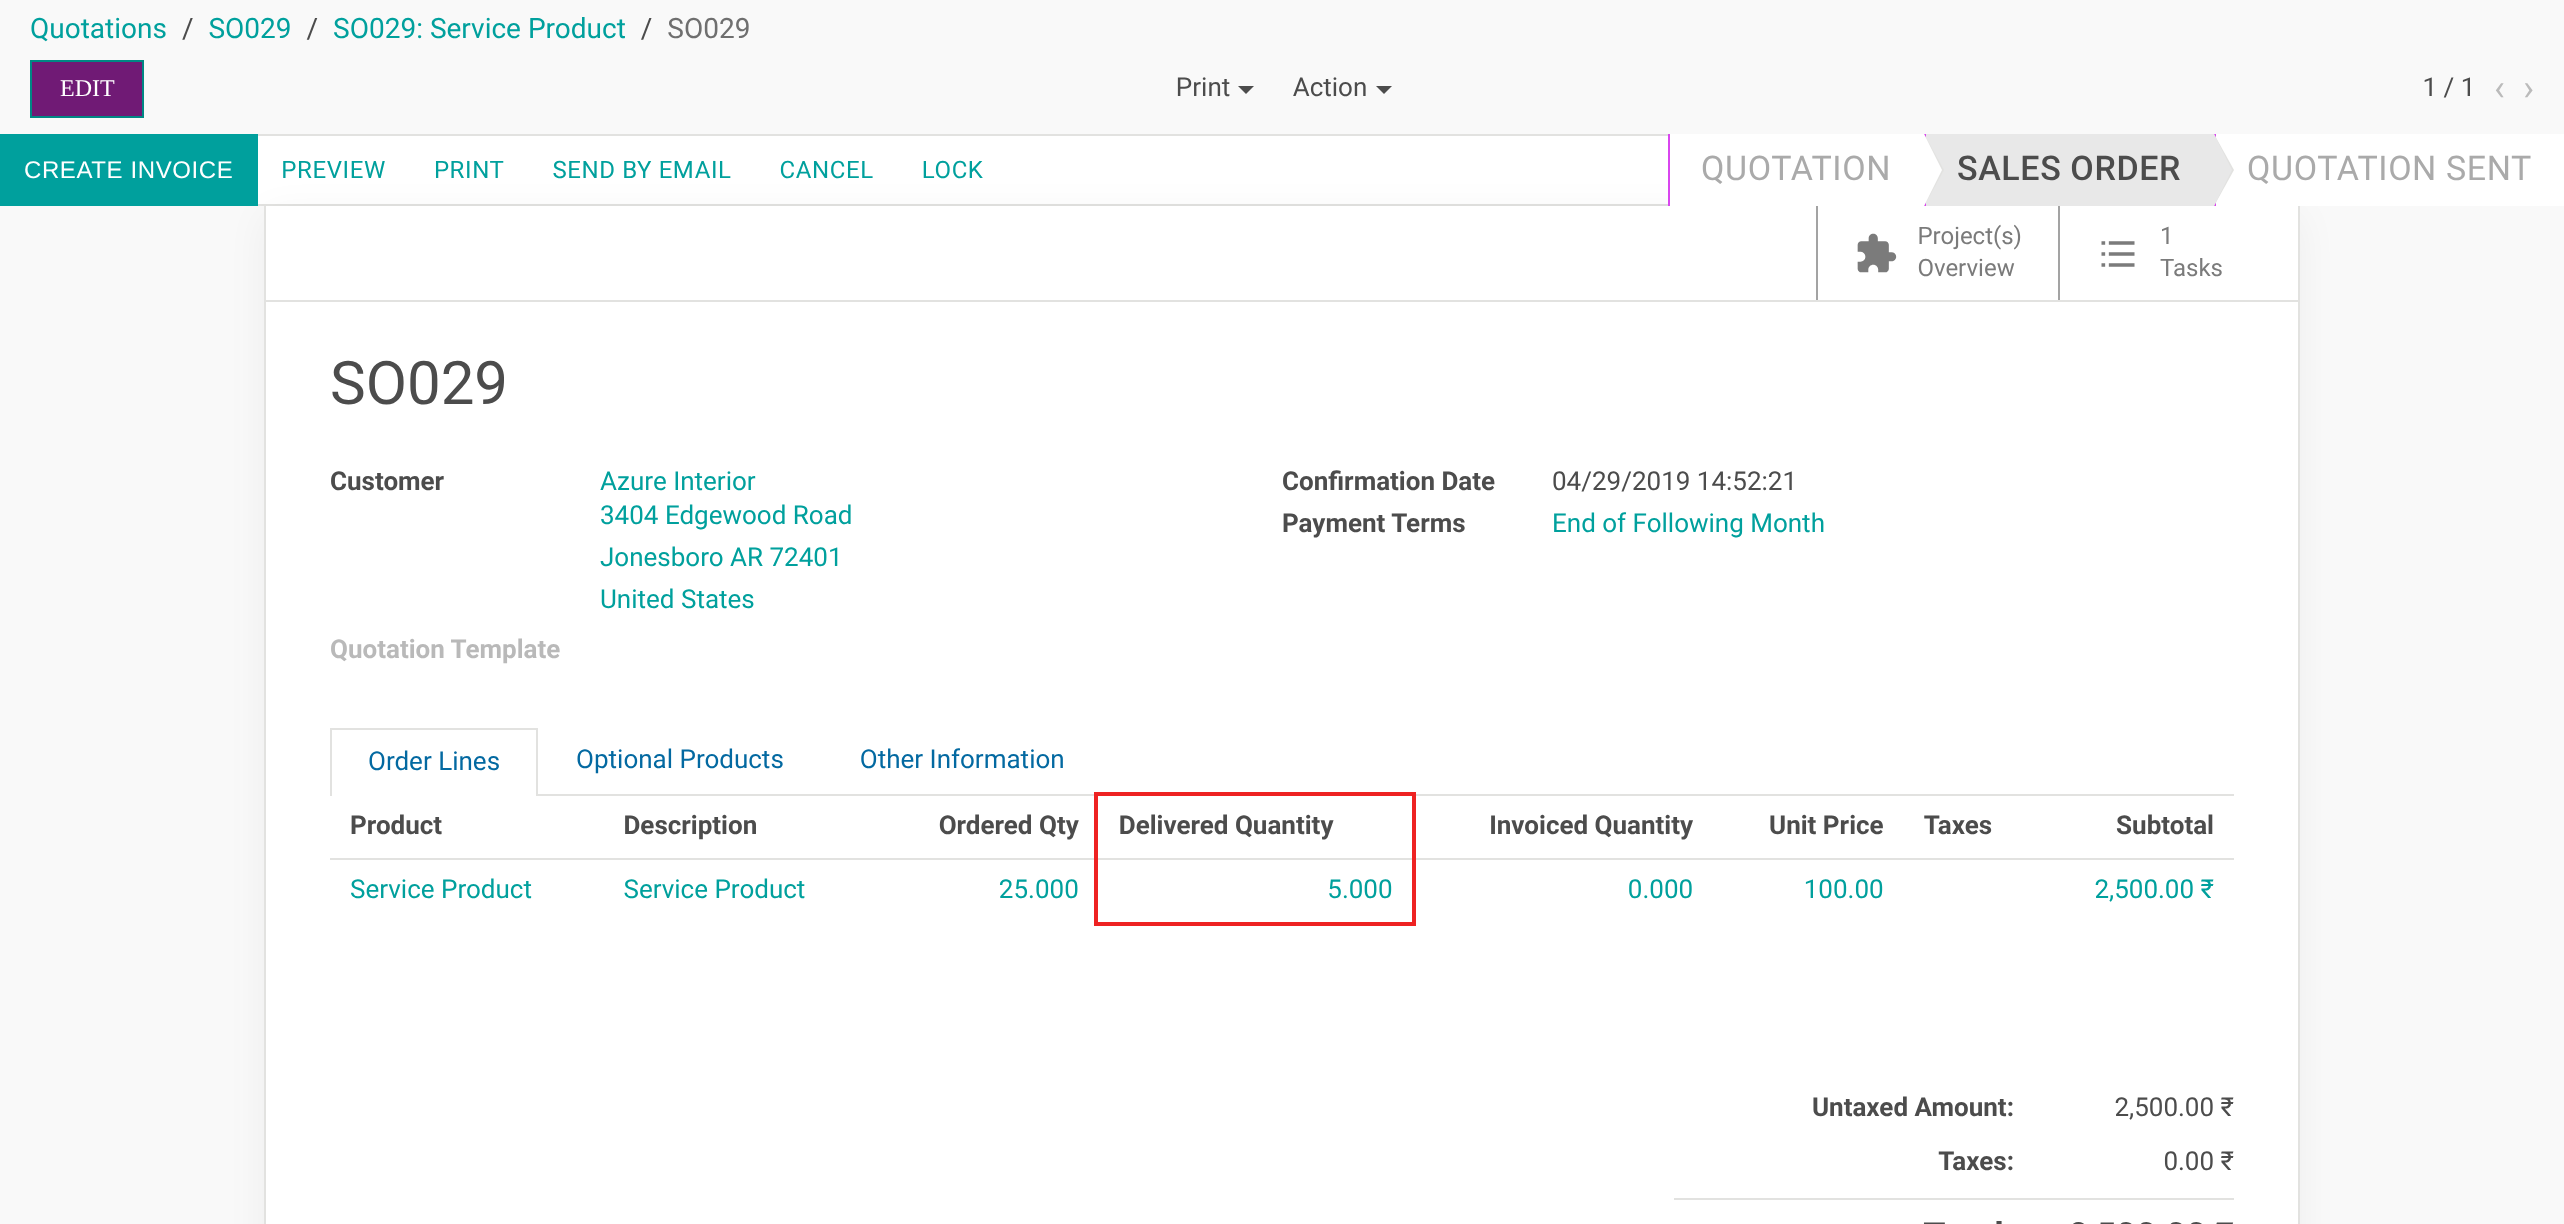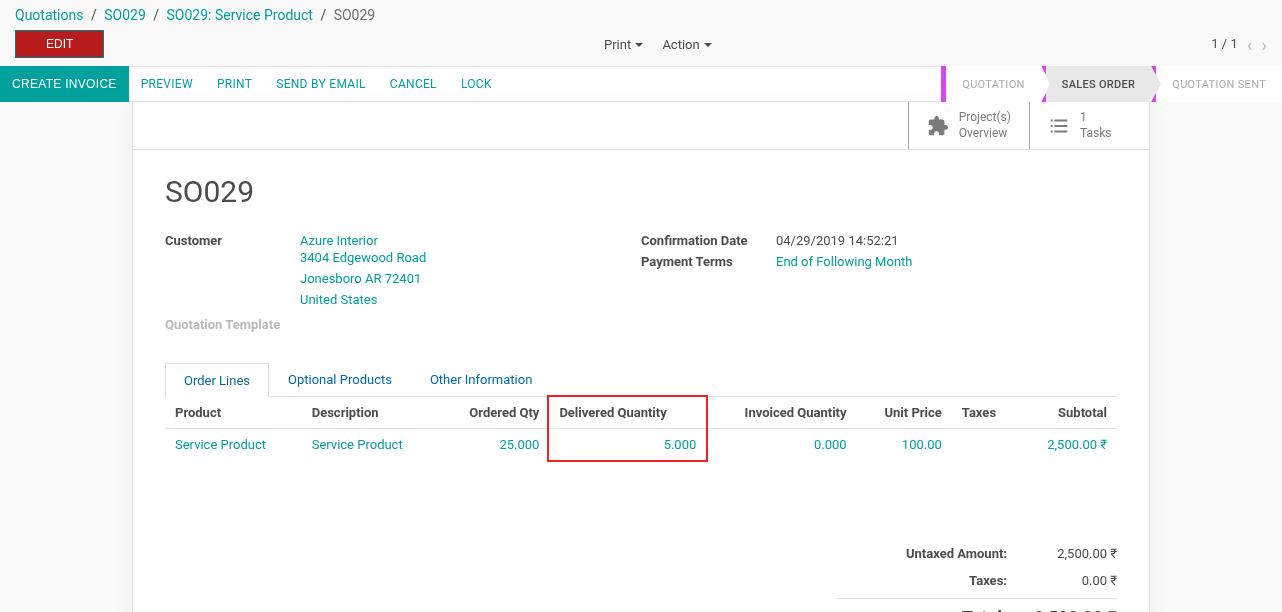--- a/index.html
+++ b/index.html
@@ -3,31 +3,31 @@
 <meta charset="utf-8">
 <style>
 * { box-sizing: border-box; margin: 0; padding: 0; }
 body { font-family: -apple-system, BlinkMacSystemFont, "Segoe UI", Roboto, "Helvetica Neue", Arial, sans-serif; font-size: 13px; color: #4c4c4c; background: #f9f9f9; }
 a { color: #00a09d; text-decoration: none; }
 .breadcrumb { padding: 7px 15px; font-size: 14px; }
 .breadcrumb a { color: #00a09d; }
 .breadcrumb .sep { color: #4c4c4c; margin: 0 4px; }
 .breadcrumb .current { color: #6f6f6f; }
 .top-bar { display: flex; align-items: center; padding: 0 15px 8px 15px; }
-.btn-edit { background: #b91c1c; color: #fff; border: 1px solid #008784; padding: 6px 30px; font-size: 12px; cursor: pointer; }
+.btn-edit { background: #701a75; color: #fff; border: 1px solid #008784; padding: 6px 14px; font-size: 12px; cursor: pointer; font-family: Liberation Serif, serif; }
 .top-center { flex: 1; text-align: center; }
 .dropdown { display: inline-block; color: #4c4c4c; cursor: pointer; margin: 0 8px; font-size: 13px; }
 .caret { display: inline-block; width: 0; height: 0; margin-left: 4px; border-left: 4px solid transparent; border-right: 4px solid transparent; border-top: 4px solid #4c4c4c; vertical-align: middle; }
 .pager { color: #4c4c4c; font-size: 13px; }
 .pager-arrow { display: inline-block; color: #bbb; font-size: 18px; margin-left: 6px; cursor: pointer; vertical-align: middle; }
 .action-bar { display: flex; align-items: center; background: #fff; border-top: 1px solid #e2e2e0; border-bottom: 1px solid #e2e2e0; height: 36px; justify-content: flex-end; }
 .btn-create-invoice { background: #00a09d; color: #fff; border: none; padding: 0 12px; height: 36px; font-size: 12px; letter-spacing: 0.3px; cursor: pointer; }
 .action-link { color: #00a09d; font-size: 12px; padding: 0 12px; letter-spacing: 0.3px; cursor: pointer; }
 .status-bar { margin-left: auto; display: flex; height: 36px; align-items: stretch; }
-.status-step { display: flex; align-items: center; padding: 0 16px; font-size: 11px; letter-spacing: 0.3px; color: #aaa; border-left: 5px solid #d946ef; position: relative; background: #fff; }
+.status-step { display: flex; align-items: center; padding: 0 16px; font-size: 17px; letter-spacing: 0.3px; color: #aaa; border-left: 1px solid #d946ef; position: relative; background: #fff; }
 .status-step.active { background: #e8e8e8; color: #4c4c4c; font-weight: 500; }
 .status-step::after { content: ""; position: absolute; right: -9px; top: 0; width: 0; height: 0; border-top: 18px solid transparent; border-bottom: 18px solid transparent; border-left: 9px solid #fff; z-index: 2; }
 .status-step::before { content: ""; position: absolute; right: -10px; top: 0; width: 0; height: 0; border-top: 18px solid transparent; border-bottom: 18px solid transparent; border-left: 10px solid #e2e2e0; z-index: 1; }
 .status-step.active::after { border-left-color: #e8e8e8; }
 .status-step:last-child::after, .status-step:last-child::before { display: none; }
 .form-sheet { background: #fff; max-width: 1018px; margin: 0 auto; border: 1px solid #e2e2e0; border-top: none; box-shadow: 0 4px 20px rgba(0,0,0,0.05); min-height: 520px; }
 .stat-buttons { display: flex; justify-content: flex-end; border-bottom: 1px solid #e2e2e0; }
 .stat-btn { display: flex; align-items: center; border-left: 1px solid #a3a3a3; padding: 8px 18px; cursor: pointer; min-width: 120px; }
 .stat-icon { width: 22px; height: 22px; margin-right: 10px; fill: #7b7b7b; }
 .stat-text { font-size: 12px; color: #7b7b7b; line-height: 1.3; }

